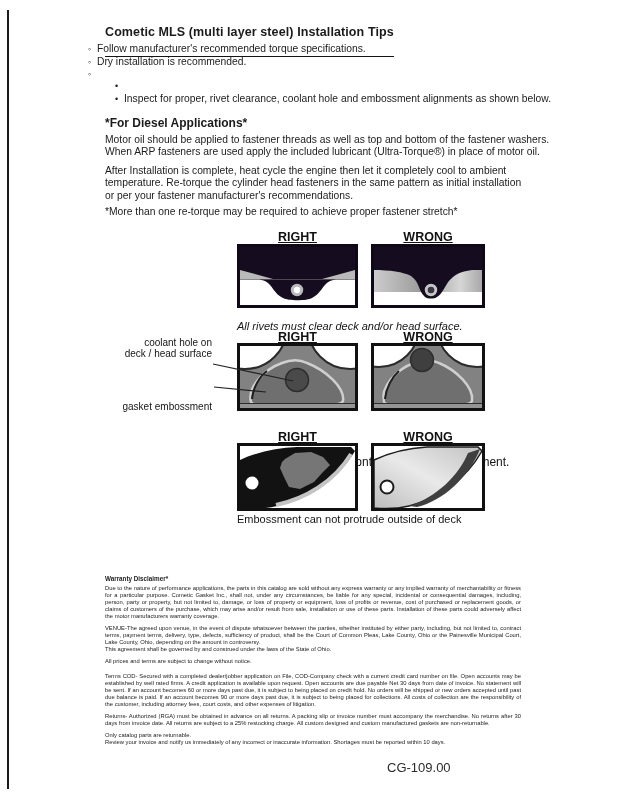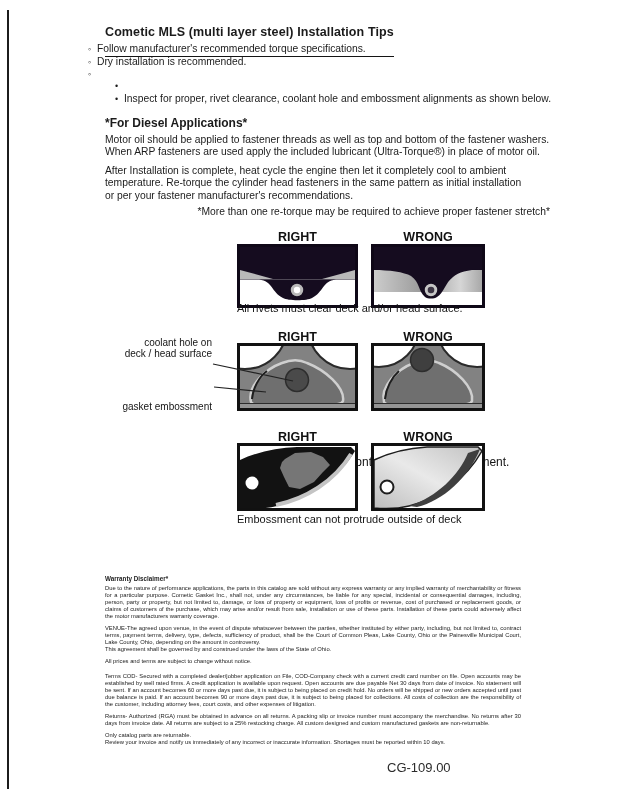--- a/index.html
+++ b/index.html
@@ -9,23 +9,23 @@
   .title{left:105px;top:25px;font-size:12.5px;font-weight:bold;border-bottom:1.5px solid #141414;padding-bottom:17px;letter-spacing:.1px;}
   .bullets{left:88px;top:43px;font-size:10.3px;line-height:11.9px;white-space:nowrap;}
   .b{display:flex;align-items:baseline;}
   .b .m{width:9px;font-size:9px;flex:0 0 9px;}
   .b.sub{margin-left:27px;}
   
   .diesel-h{left:105px;top:116px;font-size:12px;font-weight:bold;}
   .bodytext{font-size:10.3px;line-height:12.4px;white-space:pre-line;}
   .p1{left:105px;top:134px;width:445px;}
   .p2{left:105px;top:165px;width:445px;}
-  .note{left:105px;top:206px;width:445px;text-align:right;}
-  
-  .dlabel{font-size:12.5px;font-weight:bold;text-align:center;color:#111;}
+  .note{left:105px;top:206px;width:445px;}
+  
+  .dlabel{font-size:12.5px;font-weight:bold;text-align:center;color:#111;text-decoration:underline;}
   .caption{font-size:11px;color:#151515;}
   .cap-center{text-align:center;margin-top:40px;}
   .panel{position:absolute;}
   .panel svg{display:block;}
   .sidelabel{font-size:10px;line-height:11px;text-align:right;color:#151515;}
   
   .legal{left:105px;top:575px;width:416px;}
   .legal h4{margin:0 0 3px 0;font-size:6.3px;}
   .legal p{margin:0 0 5px 0;font-size:5.8px;line-height:7px;text-align:justify;white-space:pre-line;color:#222;}
   .legal p.gap{margin-bottom:8px;}
@@ -97,21 +97,21 @@
     <rect x="1.5" y="1.5" width="111" height="61" fill="#150c1f"></rect>
     <rect x="3" y="48" width="108" height="13" fill="#ffffff"></rect>
     <rect x="3" y="26" width="108" height="22" fill="url(#deckg)"></rect>
     <path d="M3,3 L111,3 L111,25 C96,26 88,28 82,33 C74,39 73,49 66,53 C63,55 57,55 54,53 C47,47 49,38 40,32 C33,28 18,26 3,26 Z" fill="#150c1f"></path>
     <circle cx="60" cy="46" r="7" fill="#c6c6c6" stroke="#150c1f" stroke-width="1.5"></circle>
     <circle cx="60" cy="46" r="3.3" fill="#3c3544"></circle>
     <rect x="1.5" y="1.5" width="111" height="61" fill="none" stroke="#0f0817" stroke-width="3"></rect>
   </svg>
 </div>
 
-<div class="abs caption" style="left:237px;top:302px;">All rivets must clear deck and/or head surface.</div>
+<div class="abs caption" style="left:237px;top:320px;font-style:italic;">All rivets must clear deck and/or head surface.</div>
 
 <div class="abs dlabel" style="left:237px;top:330px;width:121px;">RIGHT</div>
 <div class="abs dlabel" style="left:371px;top:330px;width:114px;">WRONG</div>
 
 <div class="abs sidelabel" style="left:113px;top:337px;width:99px;">
   <div>coolant hole on</div>
   <div>deck / head surface</div>
 </div>
 <div class="abs sidelabel" style="left:113px;top:401px;width:99px;">gasket embossment</div>
 

